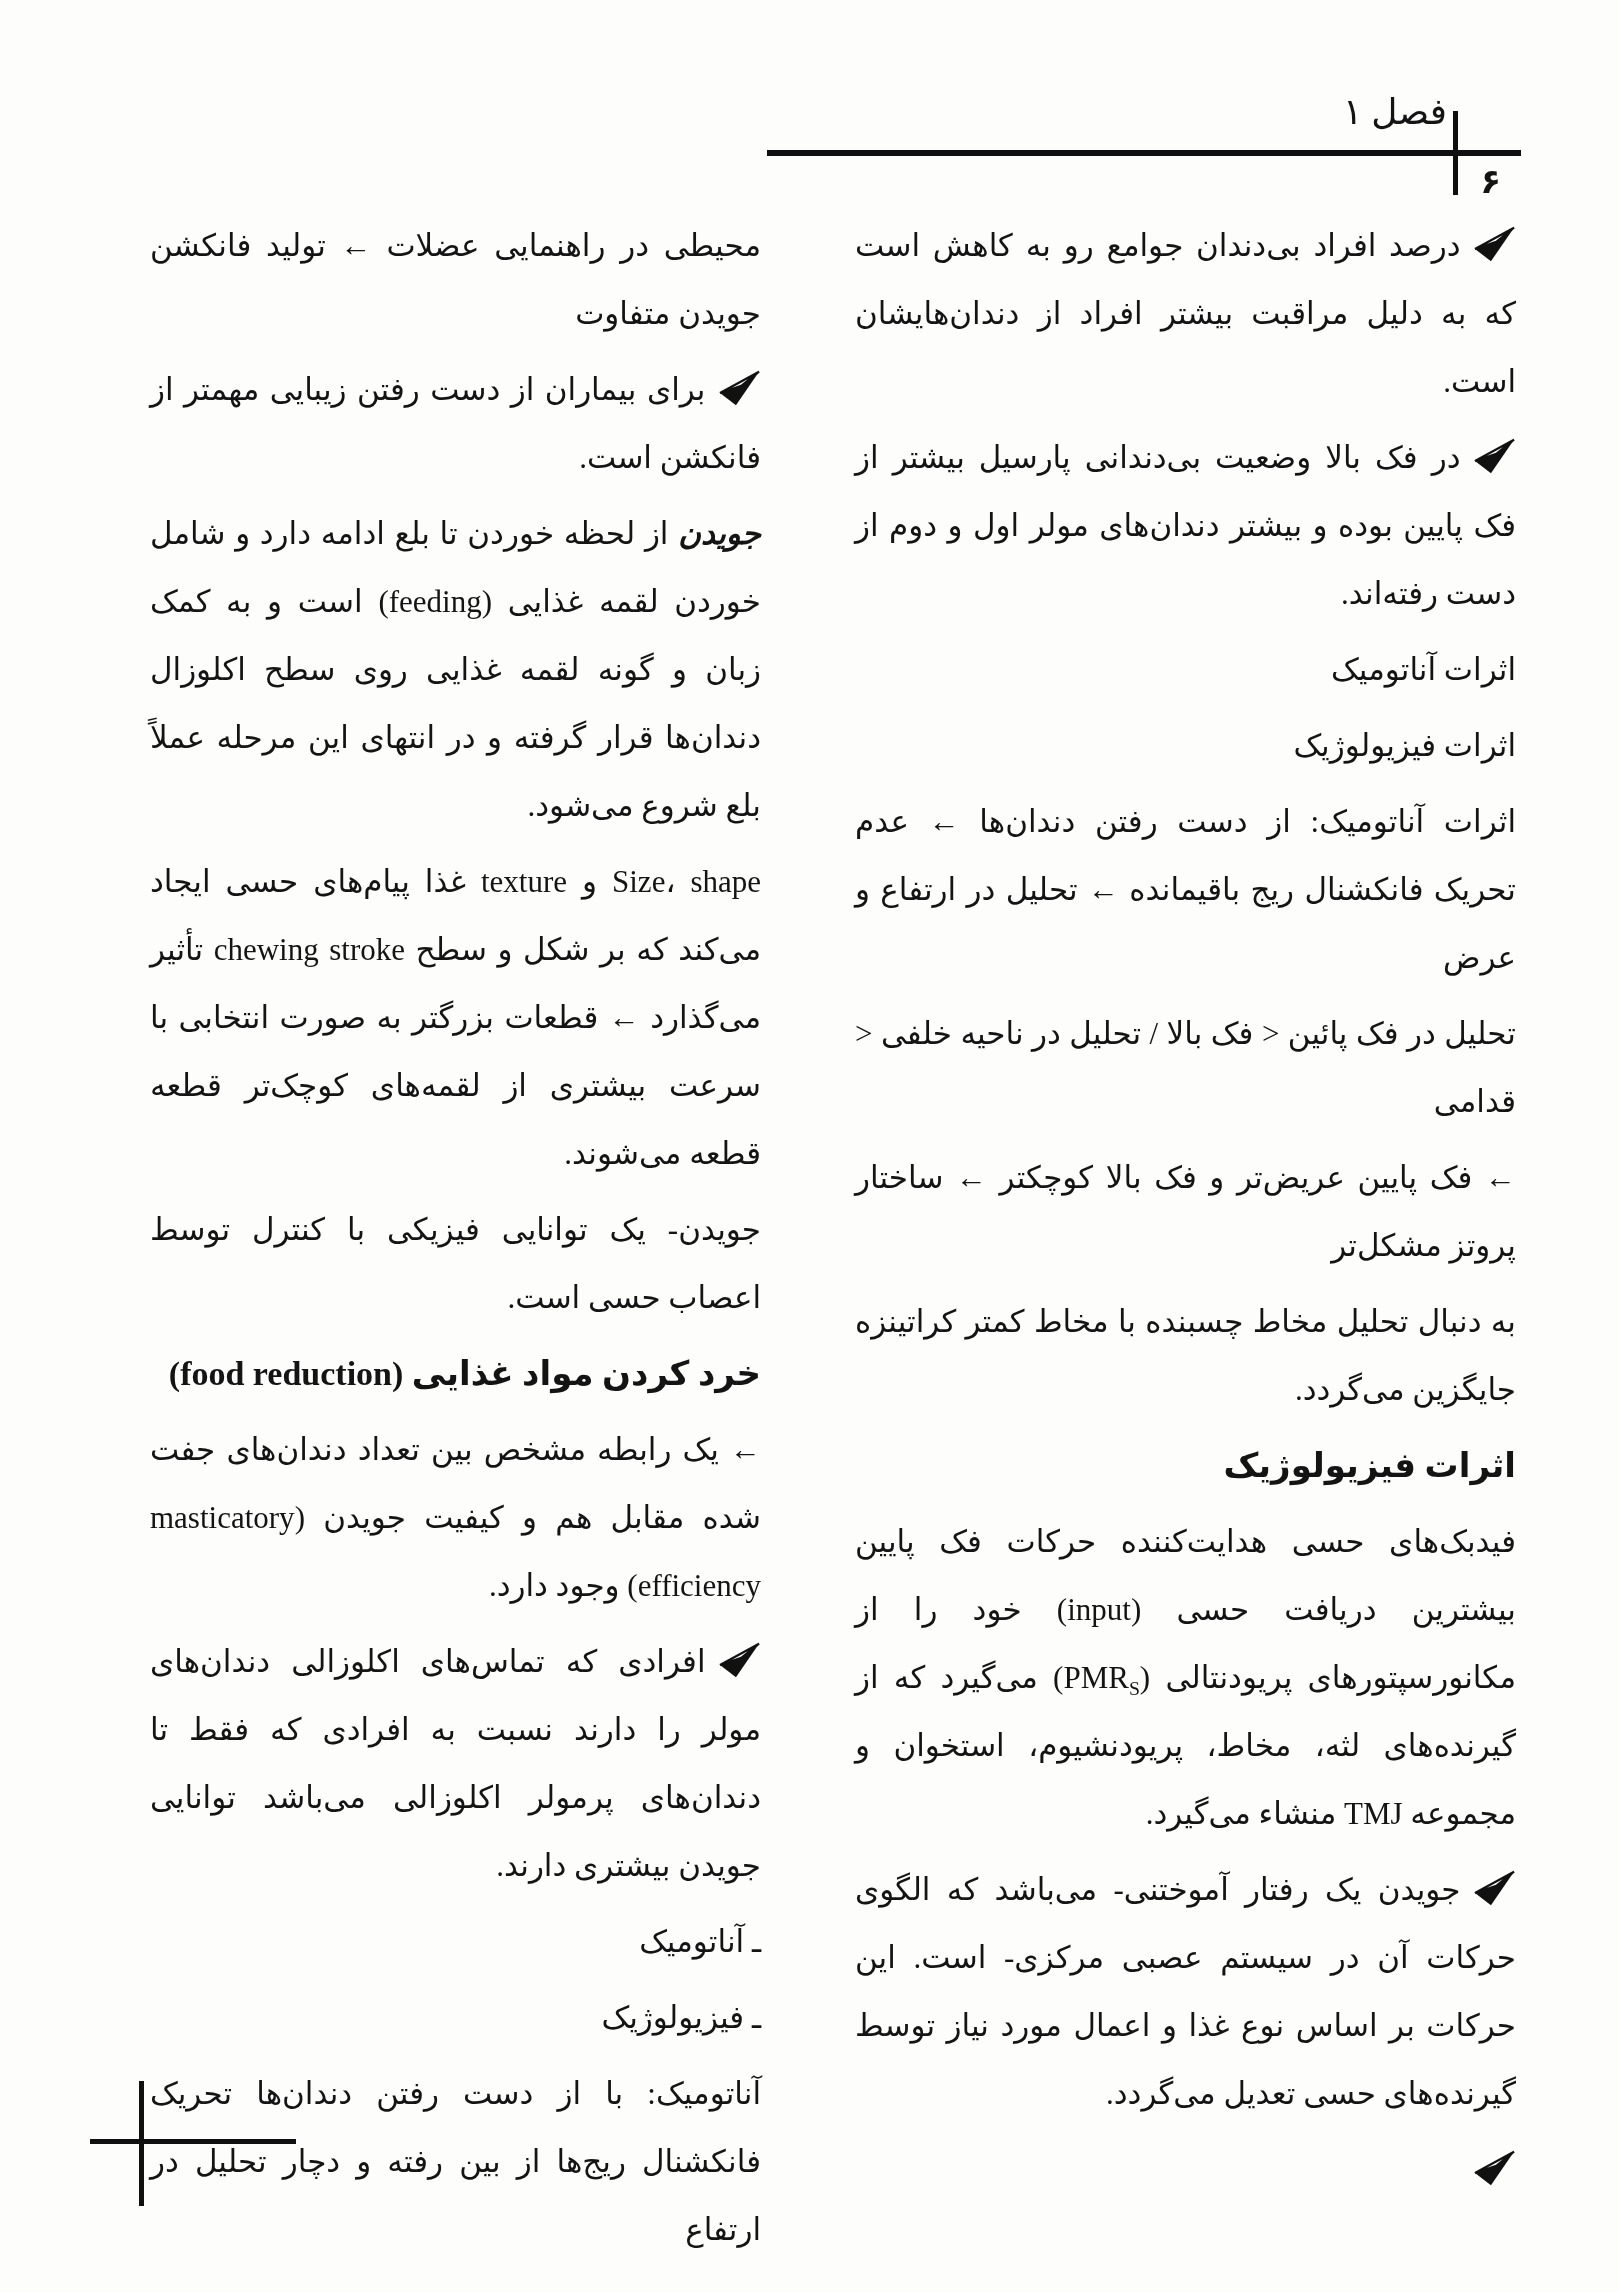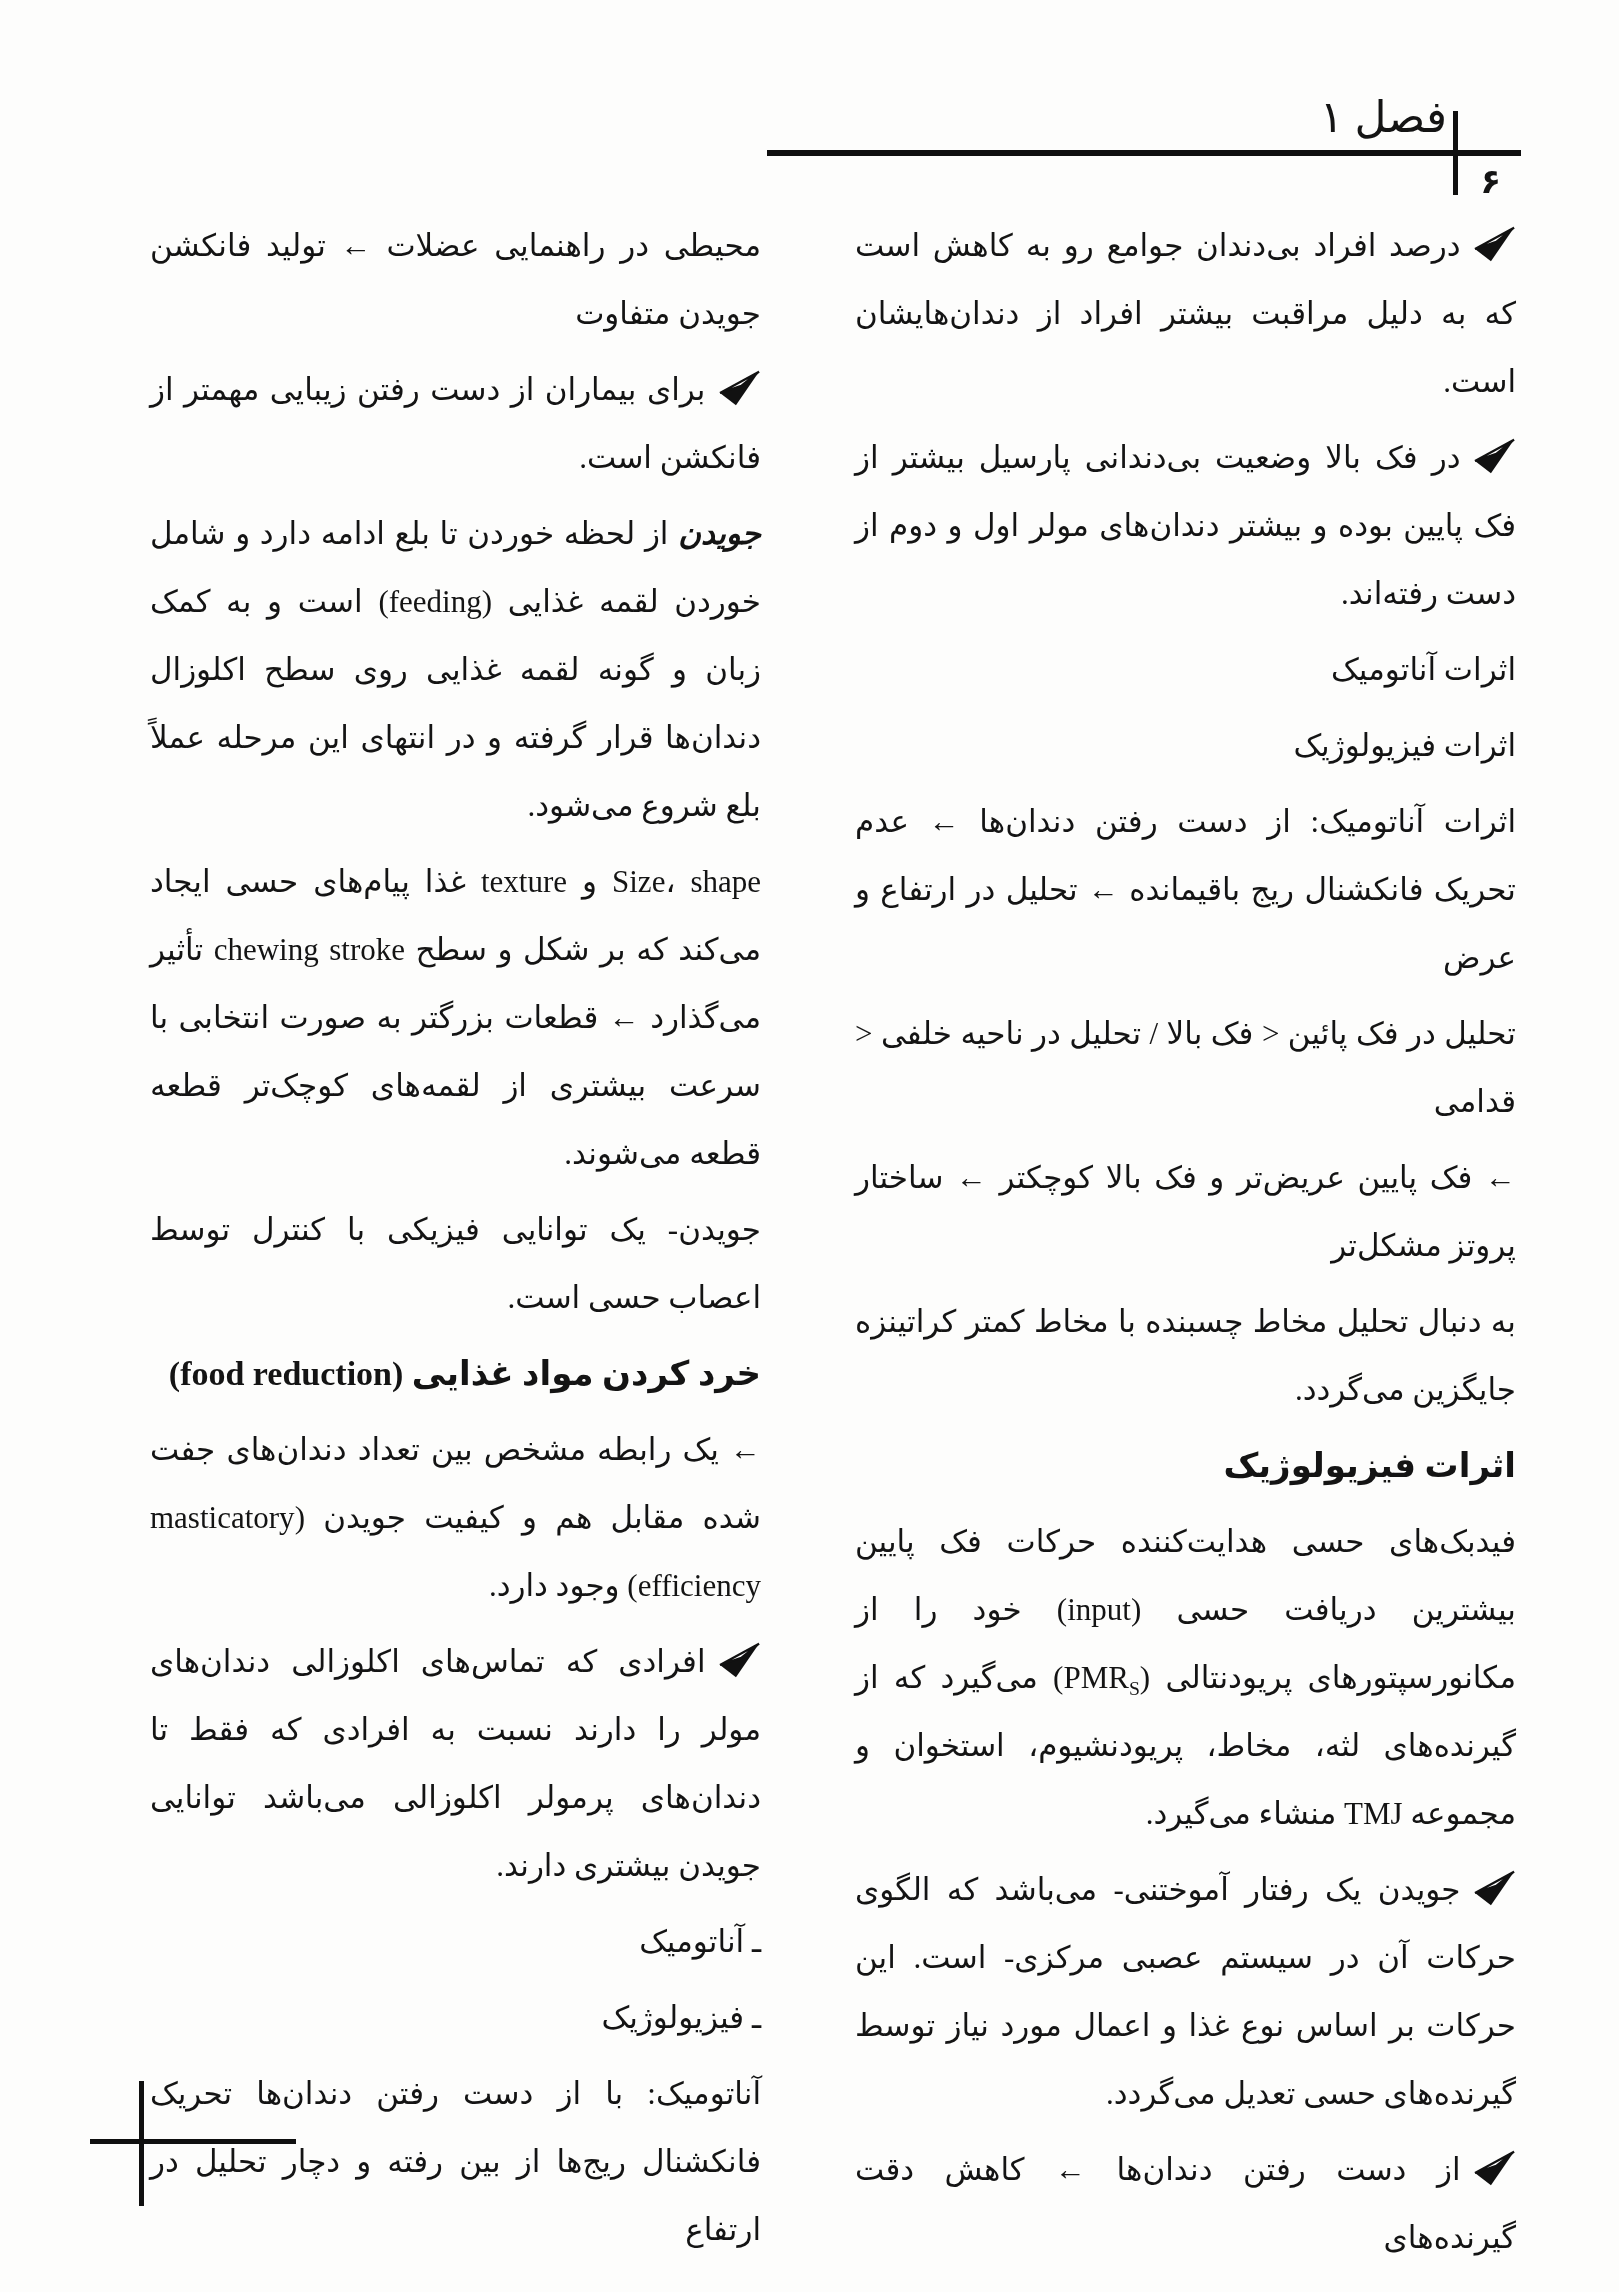--- a/index.html
+++ b/index.html
@@ -3,21 +3,21 @@
 <meta charset="utf-8">
 <style>
   html,body{margin:0;padding:0;}
   body{
     width:1619px;height:2293px;position:relative;overflow:hidden;
     background:#fdfdfc;color:#141414;
     font-family:"Liberation Serif","DejaVu Serif","DejaVu Sans",sans-serif;
   }
   .abs{position:absolute;}
   
-  .chapter-label{top:91px;right:172px;font-size:44px;direction:rtl;}
+  .chapter-label{top:91px;right:172px;font-size:36px;direction:rtl;}
   .header-tick{top:111px;right:161px;width:5.4px;height:84px;background:#101010;}
   .header-rule{top:150px;left:767px;width:754px;height:6.3px;background:#101010;}
   .page-number{top:161px;right:118px;font-size:34px;font-weight:bold;direction:rtl;}
   
   .col{direction:rtl;font-size:31px;line-height:68px;text-align:justify;}
   .col-right{top:204px;right:95px;width:677px;}
   .col-left{top:204px;left:142px;width:627px;}
   .col p,.col h2{margin:8px;padding:0;}
   .col h2{font-size:34px;font-weight:bold;line-height:68px;}
   .check{font-weight:bold;font-size:36px;margin-inline-end:10.7px;}
@@ -62,21 +62,21 @@
   <p>
     <svg class="bullet" viewBox="0 0 48 44">
         <polygon points="46,3 2,27 20,41" fill="#111"></polygon>
         <polygon points="46,3 2,27 26,19" fill="#fff" stroke="#111" stroke-width="2.5"></polygon>
       </svg><span>جویدن یک رفتار آموختنی- می‌باشد که الگوی حرکات آن در سیستم عصبی مرکزی- است. این حرکات بر اساس نوع غذا و اعمال مورد نیاز توسط گیرنده‌های حسی تعدیل می‌گردد.</span>
   </p>
   <p>
     <svg class="bullet" viewBox="0 0 48 44">
         <polygon points="46,3 2,27 20,41" fill="#111"></polygon>
         <polygon points="46,3 2,27 26,19" fill="#fff" stroke="#111" stroke-width="2.5"></polygon>
-      </svg><span>از دست رفتن دندان‌ها ← کاهش دقت گیرنده‌های</span>
+      </svg>
   </p>
 </section>
 
 <section class="abs col col-left">
   <p>محیطی در راهنمایی عضلات ← تولید فانکشن جویدن متفاوت</p>
   <p>
     <svg class="bullet" viewBox="0 0 48 44">
         <polygon points="46,3 2,27 20,41" fill="#111"></polygon>
         <polygon points="46,3 2,27 26,19" fill="#fff" stroke="#111" stroke-width="2.5"></polygon>
       </svg><span>برای بیماران از دست رفتن زیبایی مهمتر از فانکشن است.</span>

